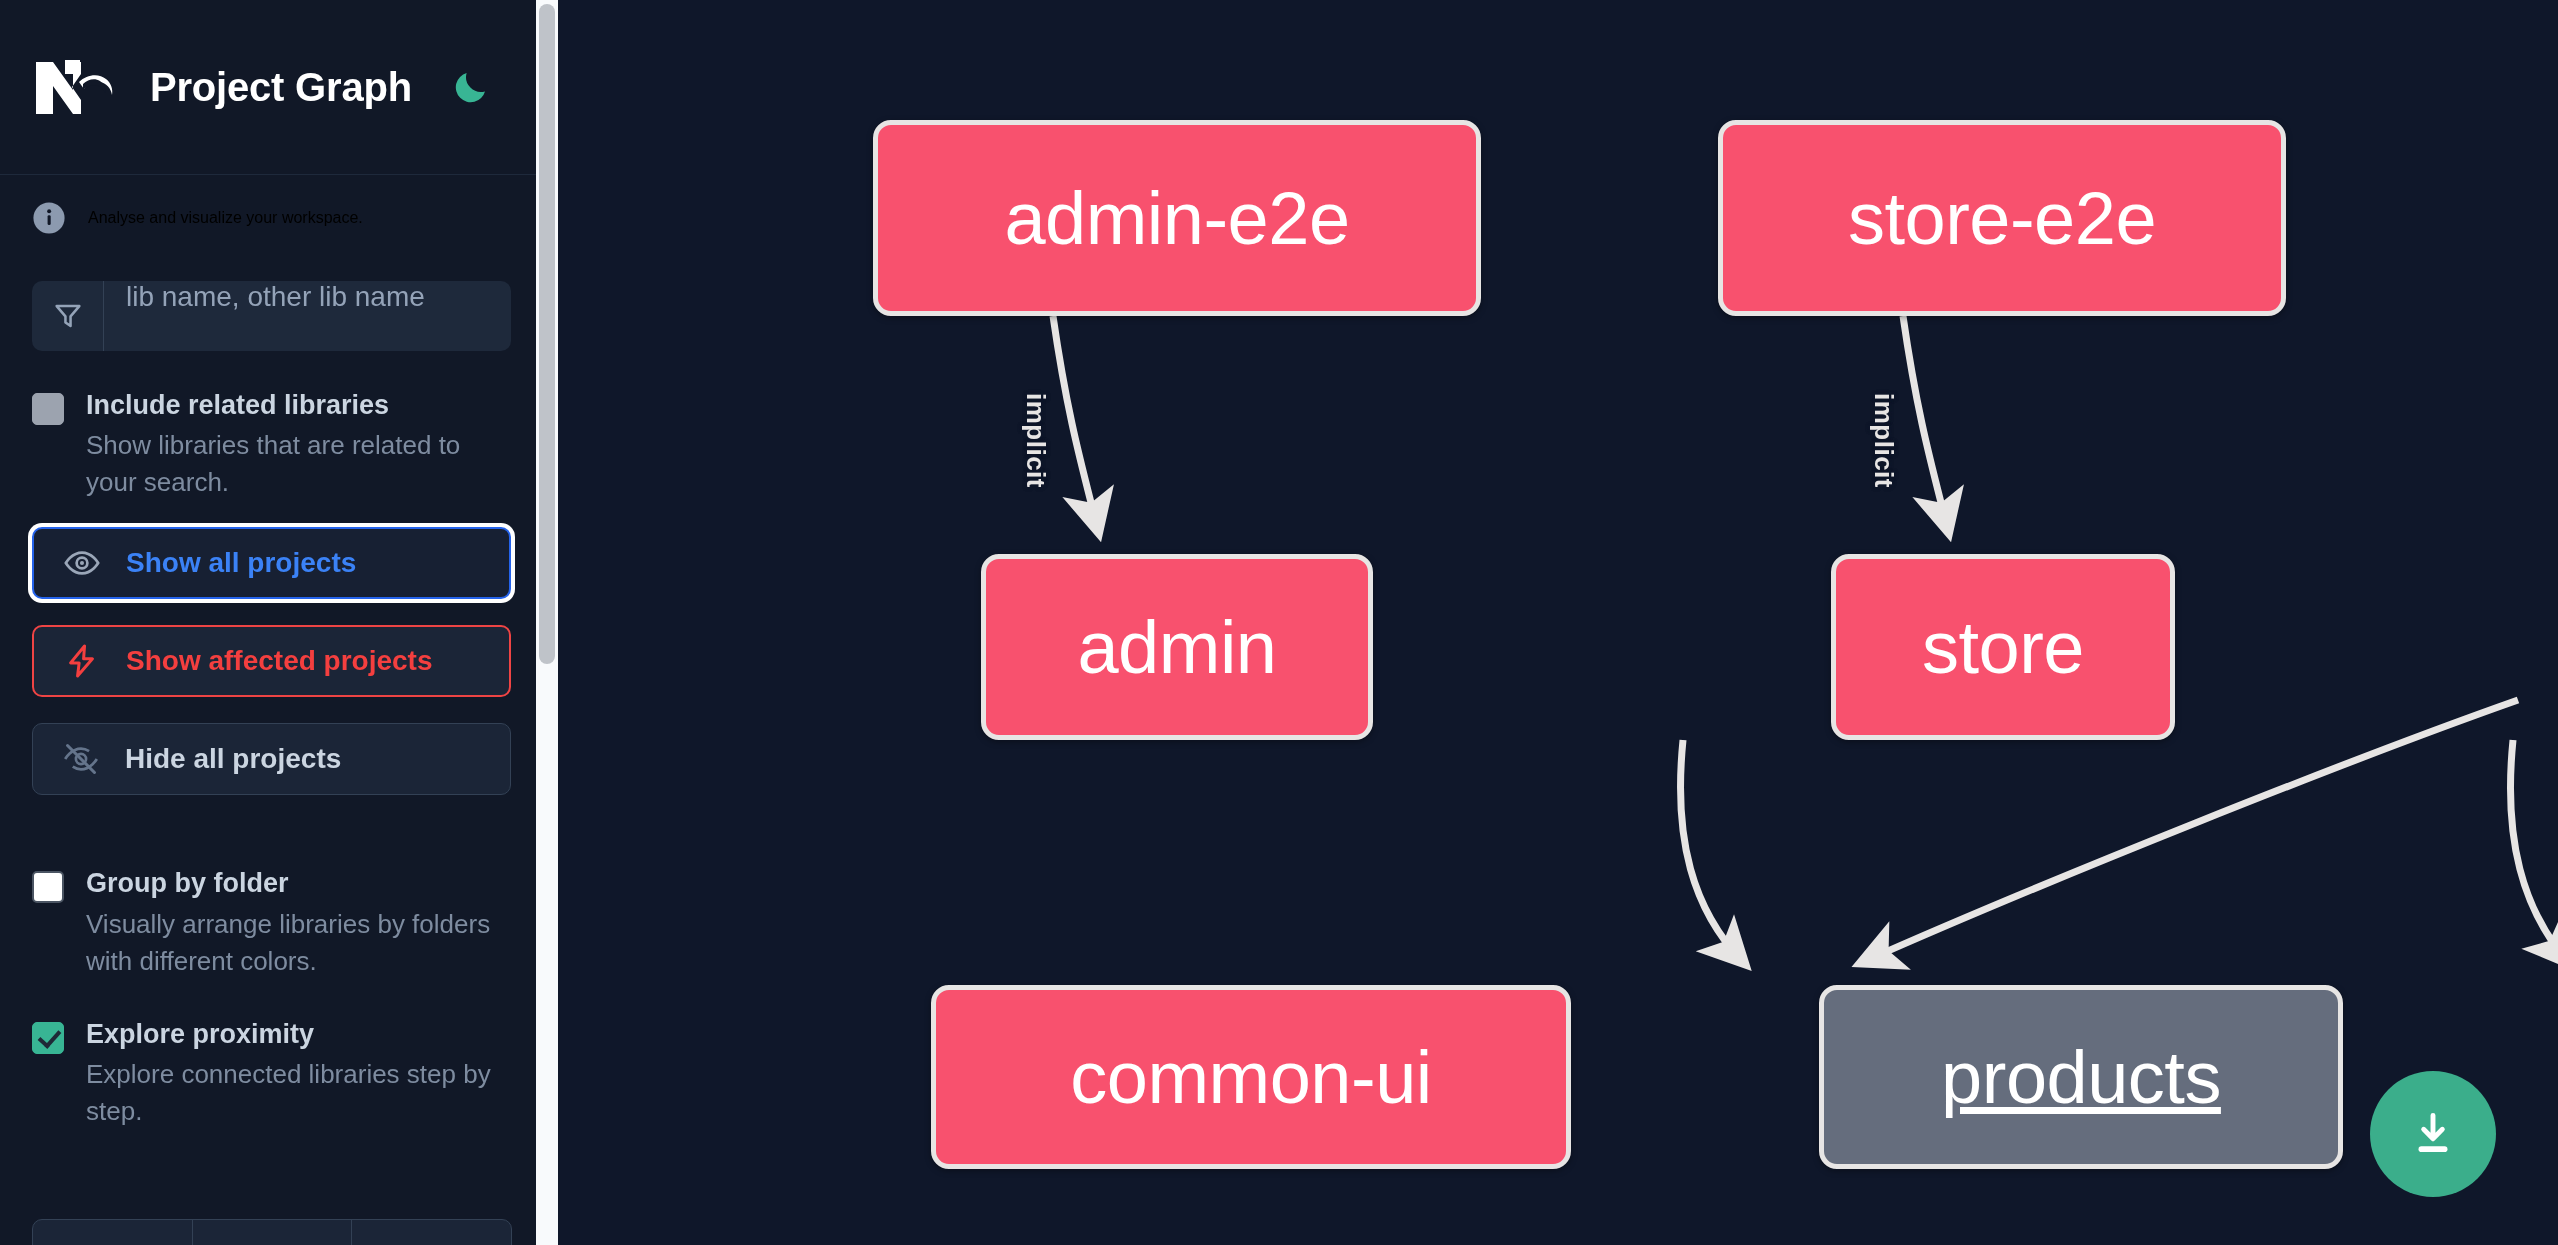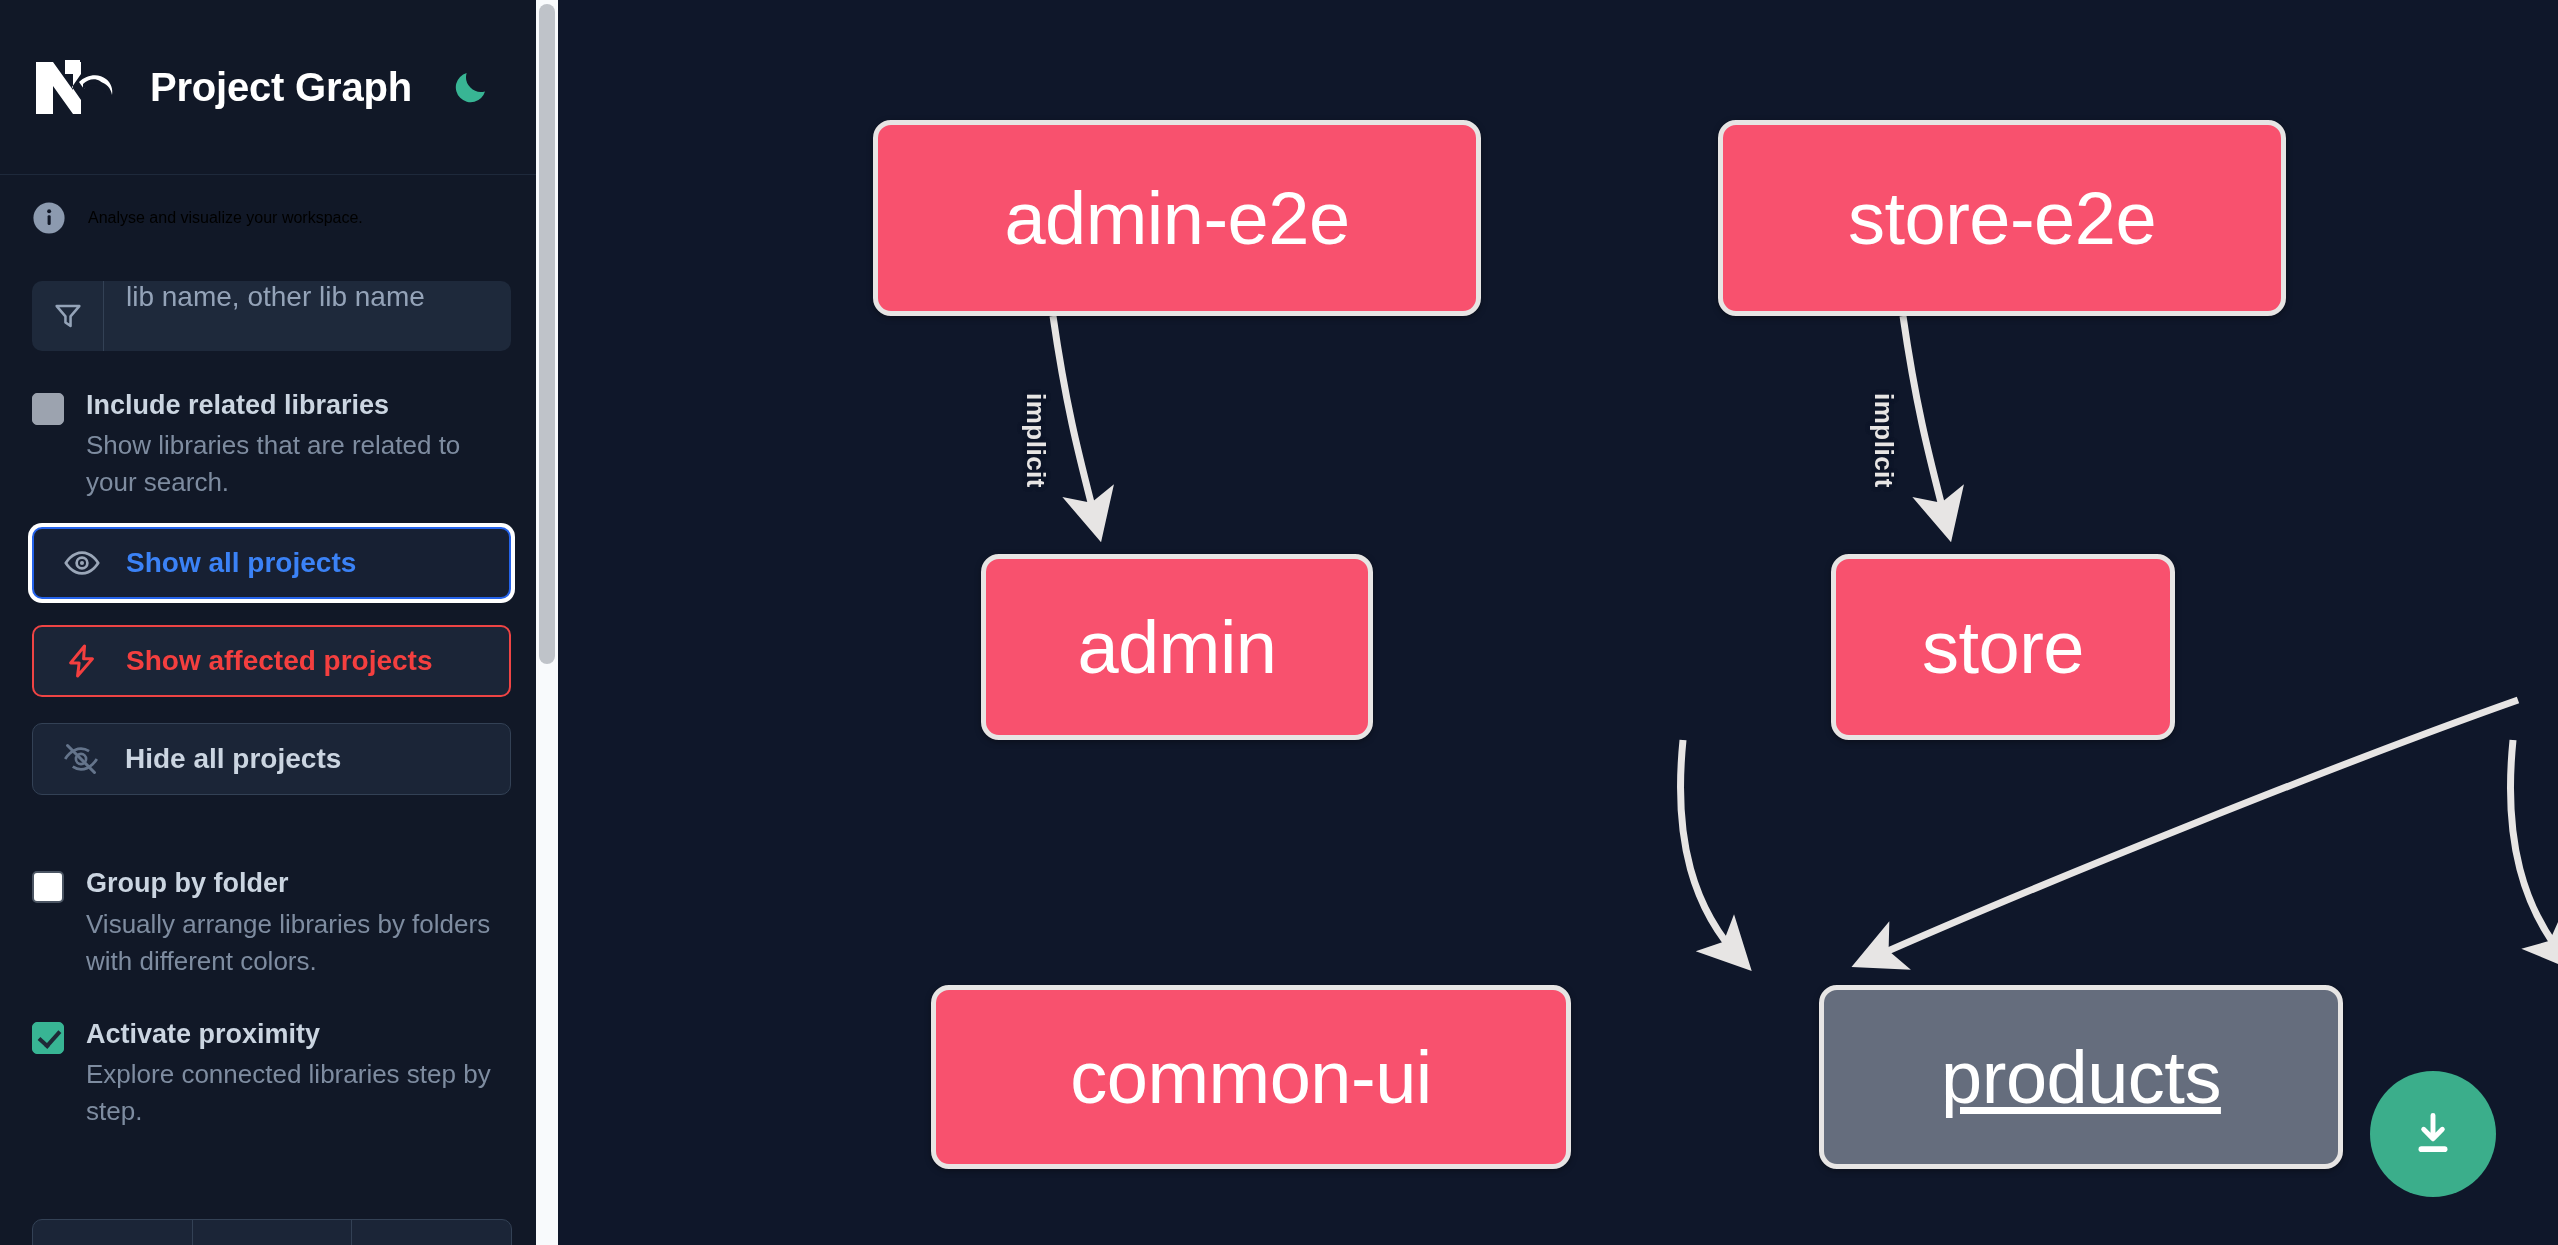--- a/index.html
+++ b/index.html
@@ -294,21 +294,21 @@
           <span class="cb empty"></span>
           <span class="check-texts">
             <div class="check-title">Group by folder</div>
             <div class="check-desc">Visually arrange libraries by folders with different colors.</div>
           </span>
         </div>
 
         <div class="check-row">
           <span class="cb green"></span>
           <span class="check-texts">
-            <div class="check-title">Activate proximity</div>
+            <div class="check-title">Explore proximity</div>
             <div class="check-desc">Explore connected libraries step by step.</div>
           </span>
         </div>
       </div>
 
       <div class="bottom-stub">
         <div></div>
         <div></div>
         <div></div>
       </div>

